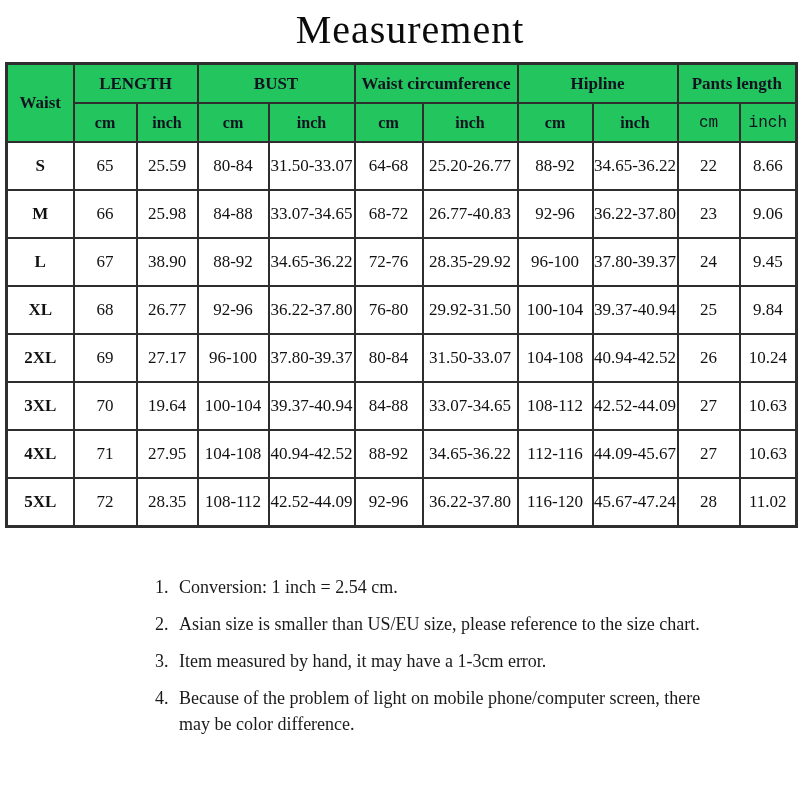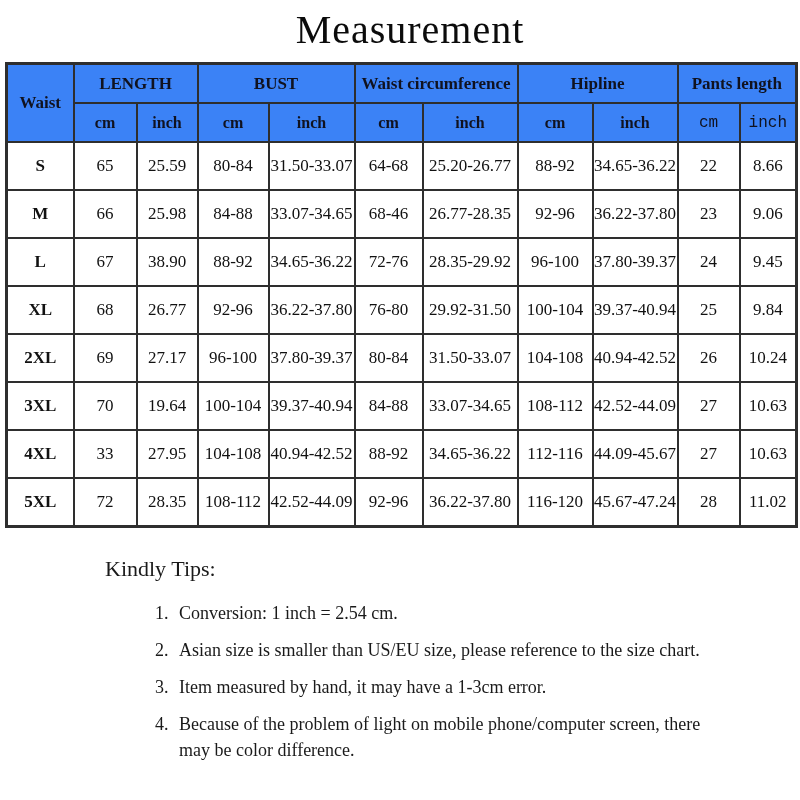--- a/index.html
+++ b/index.html
@@ -39,21 +39,21 @@
   }
   .size-table th, .size-table td {
     border: 2px solid #2e2e2e;
     text-align: center;
     vertical-align: middle;
     padding: 0;
     overflow: hidden;
     white-space: nowrap;
   }
   .size-table thead th {
-    background: #3b82f6;
+    background: #22c55e;
     color: #10121f;
     font-weight: 700;
     font-size: 17px;
   }
   .size-table thead tr.group-row th { height: 37px; }
   .size-table thead tr.unit-row th { height: 37px; font-size: 16px; margin-top: 32px; }
   .size-table thead th.mono {
     font-family: "Liberation Mono", "DejaVu Sans Mono", monospace;
     font-weight: 400;
     font-size: 17px;
@@ -147,22 +147,22 @@
         <td>34.65-36.22</td>
         <td>22</td>
         <td>8.66</td>
       </tr>
       <tr>
         <td class="size-cell">M</td>
         <td>66</td>
         <td>25.98</td>
         <td>84-88</td>
         <td>33.07-34.65</td>
-        <td>68-46</td>
-        <td>26.77-28.35</td>
+        <td>68-72</td>
+        <td>26.77-40.83</td>
         <td>92-96</td>
         <td>36.22-37.80</td>
         <td>23</td>
         <td>9.06</td>
       </tr>
       <tr>
         <td class="size-cell">L</td>
         <td>67</td>
         <td>38.90</td>
         <td>88-92</td>
@@ -208,21 +208,21 @@
         <td>39.37-40.94</td>
         <td>84-88</td>
         <td>33.07-34.65</td>
         <td>108-112</td>
         <td>42.52-44.09</td>
         <td>27</td>
         <td>10.63</td>
       </tr>
       <tr>
         <td class="size-cell">4XL</td>
-        <td>33</td>
+        <td>71</td>
         <td>27.95</td>
         <td>104-108</td>
         <td>40.94-42.52</td>
         <td>88-92</td>
         <td>34.65-36.22</td>
         <td>112-116</td>
         <td>44.09-45.67</td>
         <td>27</td>
         <td>10.63</td>
       </tr>
@@ -236,21 +236,20 @@
         <td>36.22-37.80</td>
         <td>116-120</td>
         <td>45.67-47.24</td>
         <td>28</td>
         <td>11.02</td>
       </tr>
     </tbody>
   </table>
 
   <div class="tips">
-    <div class="tips-heading">Kindly Tips:</div>
     <ol class="tips-list">
       <li>Conversion: 1 inch = 2.54 cm.</li>
       <li>Asian size is smaller than US/EU size, please reference to the size chart.</li>
       <li>Item measured by hand, it may have a 1-3cm error.</li>
       <li>Because of the problem of light on mobile phone/computer screen, there may be color difference.</li>
     </ol>
   </div>
 
 </div>
 

